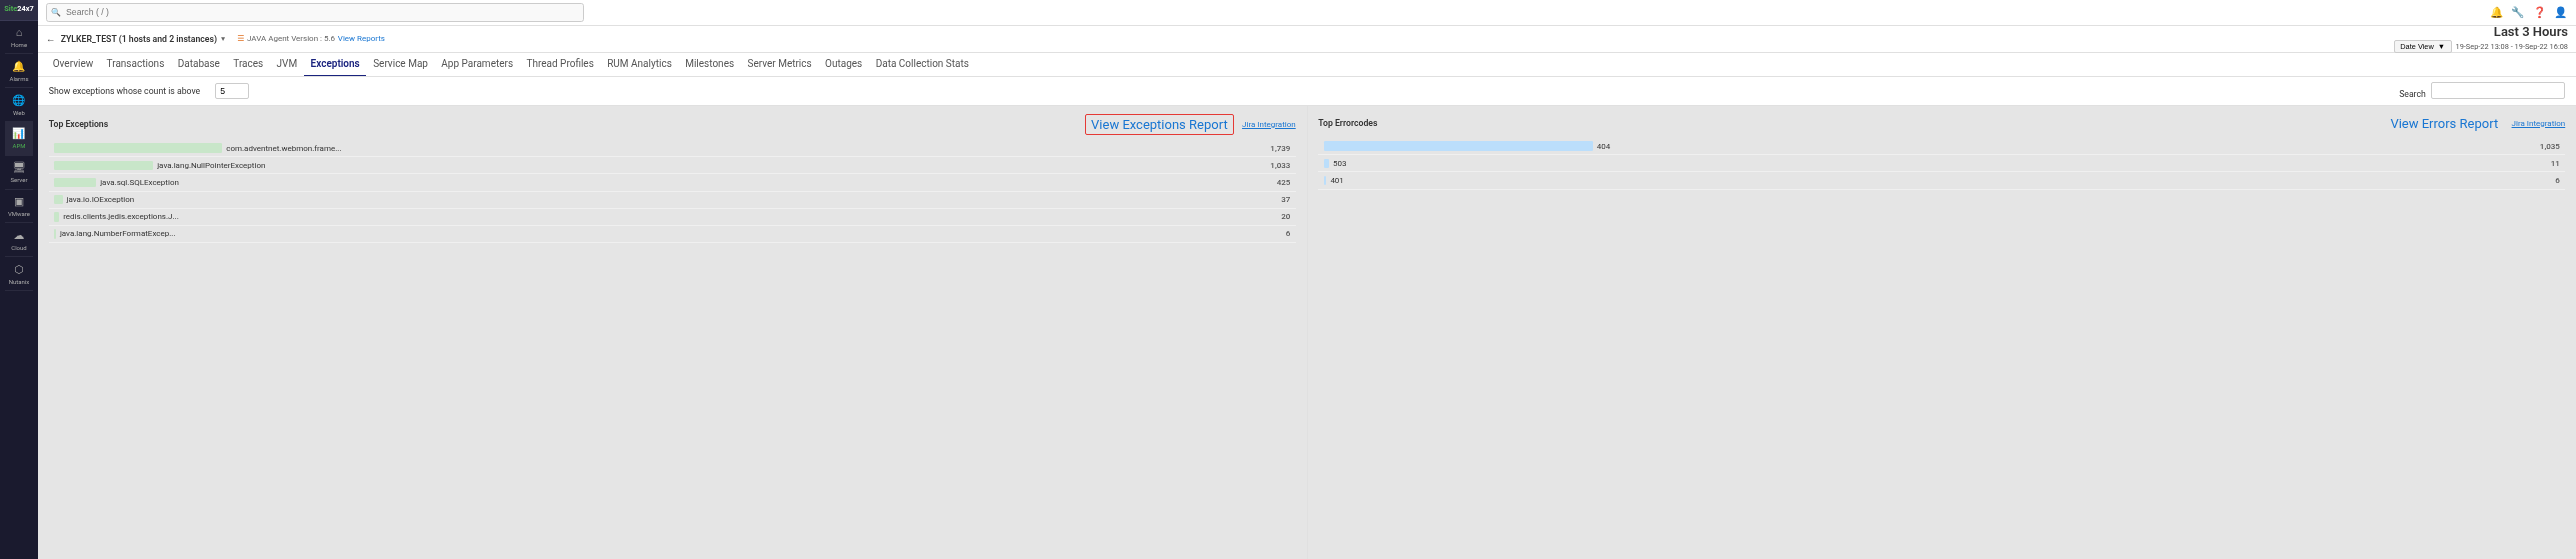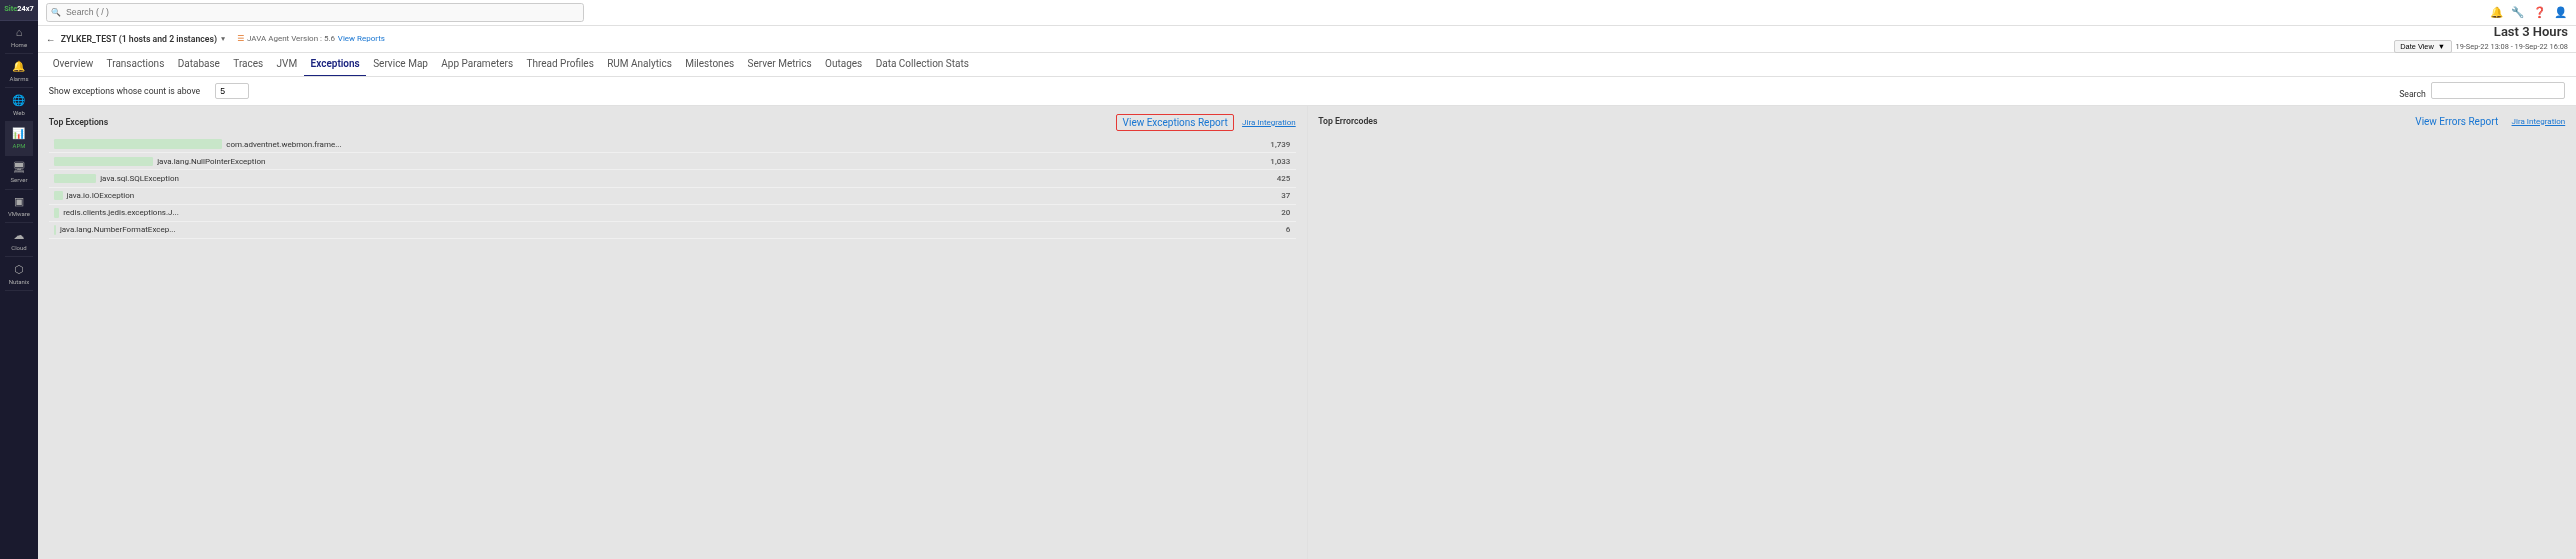--- a/index.html
+++ b/index.html
@@ -209,21 +209,21 @@
     .panel-header {
       display: flex;
       align-items: center;
       justify-content: space-between;
       margin-bottom: 5.4px;
     }
     .panel-title { font-size: 8.7px; font-weight: 600; color: #333; }
     .panel-actions { display: flex; align-items: center; gap: 8px; }
     .view-report-btn {
       color: #1976D2;
-      font-size: 10px;
+      font-size: 13px;
       cursor: pointer;
       text-decoration: none;
       border: 0.7px solid #e53935;
       padding: 2px 5.4px;
       border-radius: 2px;
     }
     .view-report-btn.no-border { border: none; text-align: right; }
     .jira-link { color: #1976D2; font-size: 8px; cursor: pointer; }
 
     
@@ -436,17 +436,48 @@
     </div>
 
     <div class="panel">
       <div class="panel-header">
         <span class="panel-title">Top Errorcodes</span>
         <div class="panel-actions">
           <a class="view-report-btn no-border" href="#">View Errors Report</a>
           <a class="jira-link" href="#">Jira Integration</a>
         </div>
       </div>
+      <table class="exception-table">
+        <tbody id="errorcodes-tbody">
+            <tr>
+    <td class="name-col">
+      <div class="name-with-bar">
+        <span class="bar-bg-blue" style="width:269px"></span>
+        404
+      </div>
+    </td>
+    <td class="count-col">1,035</td>
+  </tr>
+            <tr>
+    <td class="name-col">
+      <div class="name-with-bar">
+        <span class="bar-bg-blue" style="width:5.4px"></span>
+        503
+      </div>
+    </td>
+    <td class="count-col">11</td>
+  </tr>
+            <tr>
+    <td class="name-col">
+      <div class="name-with-bar">
+        <span class="bar-bg-blue" style="width:2.7px"></span>
+        401
+      </div>
+    </td>
+    <td class="count-col">6</td>
+  </tr>
+          </tbody>
+      </table>
     </div>
   </div>
 
 </div>
 
 
 </body></html>

